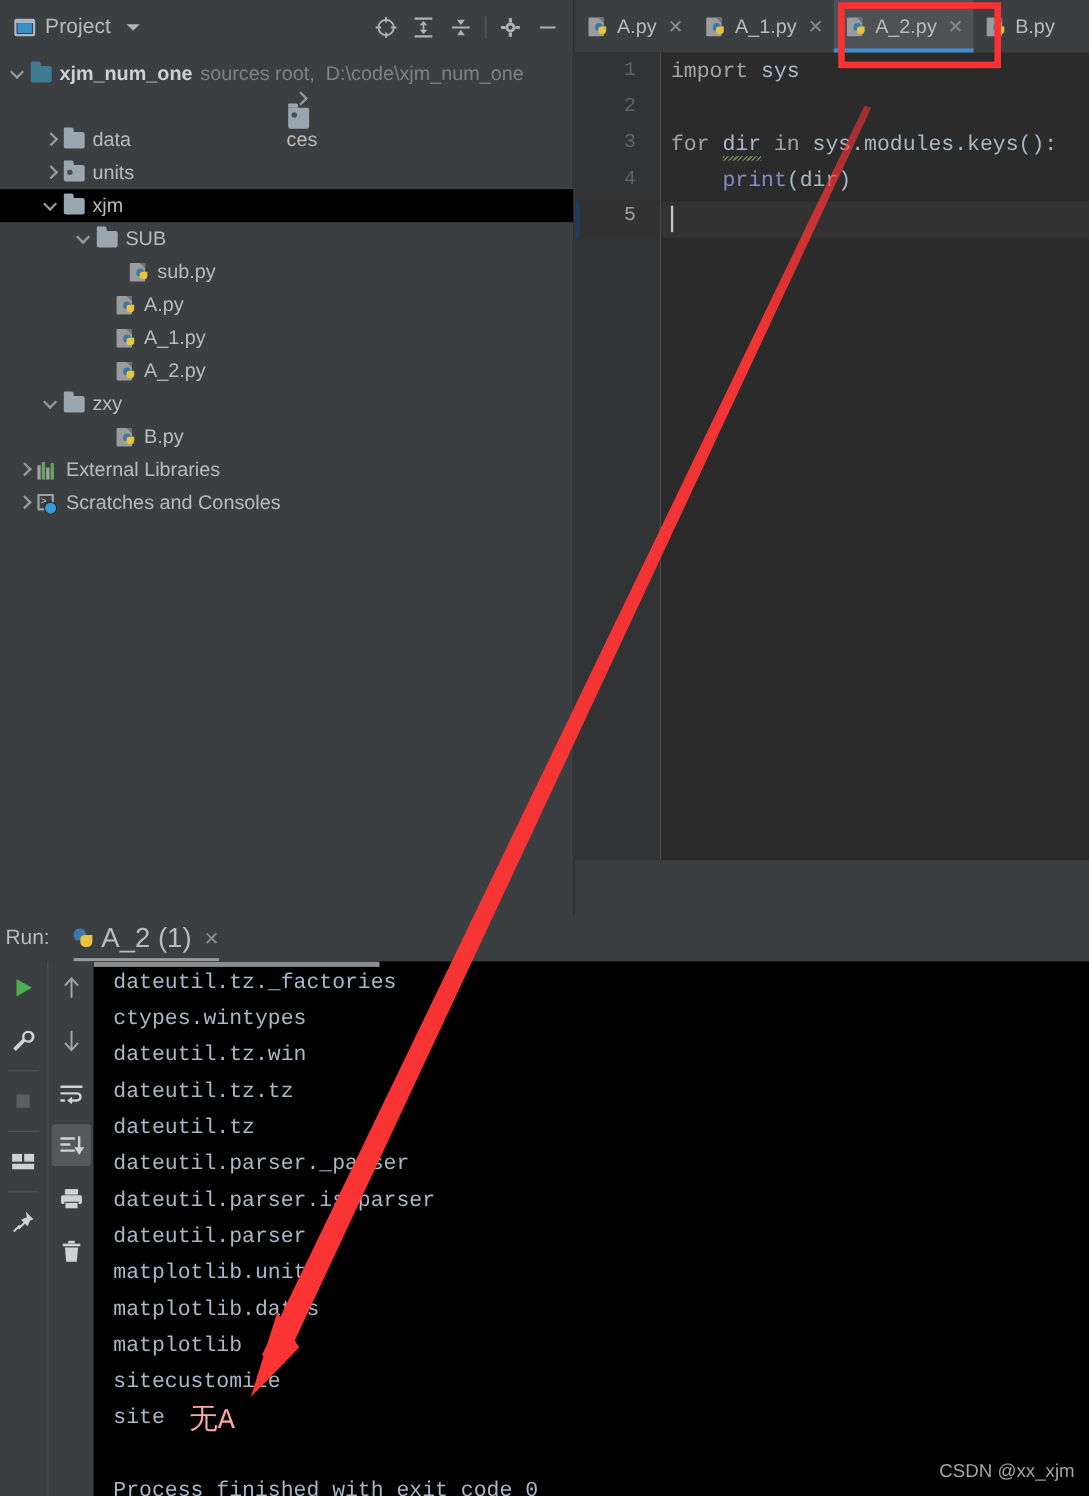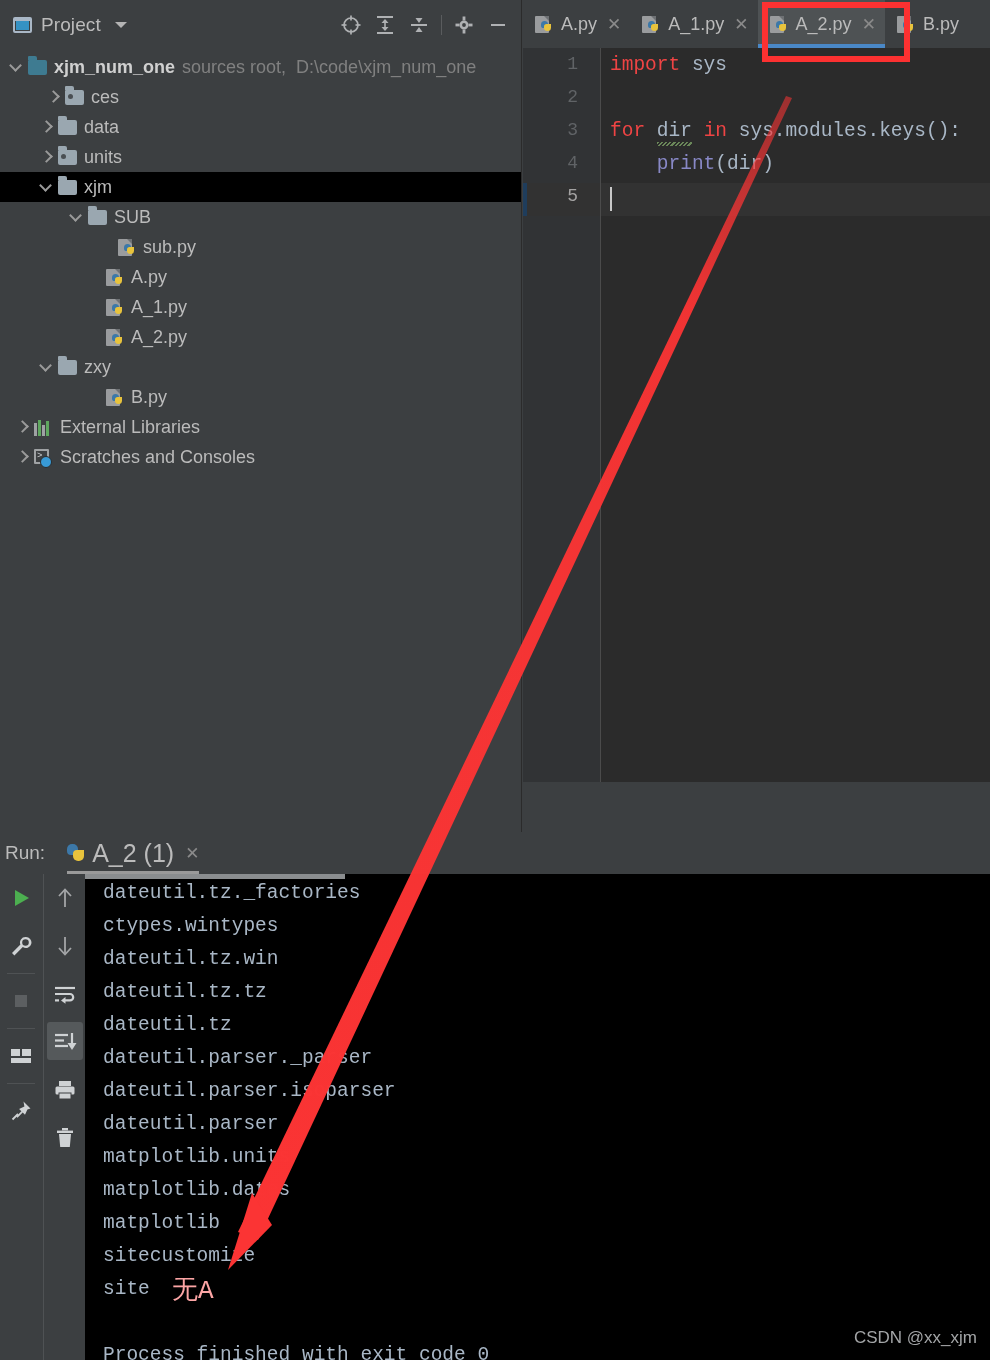--- a/index.html
+++ b/index.html
@@ -243,21 +243,21 @@
   #code {
     position:absolute; left:87px; top:0; right:0; bottom:50px;
     font-family: "Liberation Mono", monospace;
     font-size: 19.5px;
   }
   .cline { position:absolute; left:0; white-space:pre; }
   .caret-line-hl {
     position:absolute; left:78px; right:0; height:33px;
     background:#323232;
   }
-  .kw { color:#ef4444; }
+  .kw { color:#a3a3a3; }
   .pl { color:#a9b7c6; }
   .fn { color:#8888c6; }
   .var-und { color:#a9b7c6; position:relative; }
   .squig {
     position:absolute; left:0; right:0; bottom:-4px; height:4px;
     background-image: repeating-linear-gradient(135deg,#6a8759 0 1.5px, transparent 1.5px 3px);
   }
   .text-cursor {
     position:absolute; width:2px; height:24px; background:#c8c8c8;
   }
@@ -424,21 +424,21 @@
     </div>
 
     <div id="tree">
         <div class="tree-row" style="padding-left: 8px;">
           <span class="arrow down"></span>
           <span class="folder-ico teal"></span>
           <span class="label-bold">xjm_num_one</span>
           <span class="label-dim">sources root,</span>
           <span class="label-dim2">D:\code\xjm_num_one</span>
         </div>
-        <div class="tree-row" style="padding-left: 45px;">
+        <div class="tree-row" style="padding-left: 28px; flex-direction: column;">
           <span class="arrow right"></span>
           <span class="folder-ico src"></span>
           <span>ces</span>
         </div>
         <div class="tree-row" style="padding-left: 38px;">
           <span class="arrow right"></span>
           <span class="folder-ico"></span>
           <span>data</span>
         </div>
         <div class="tree-row" style="padding-left: 38px;">

